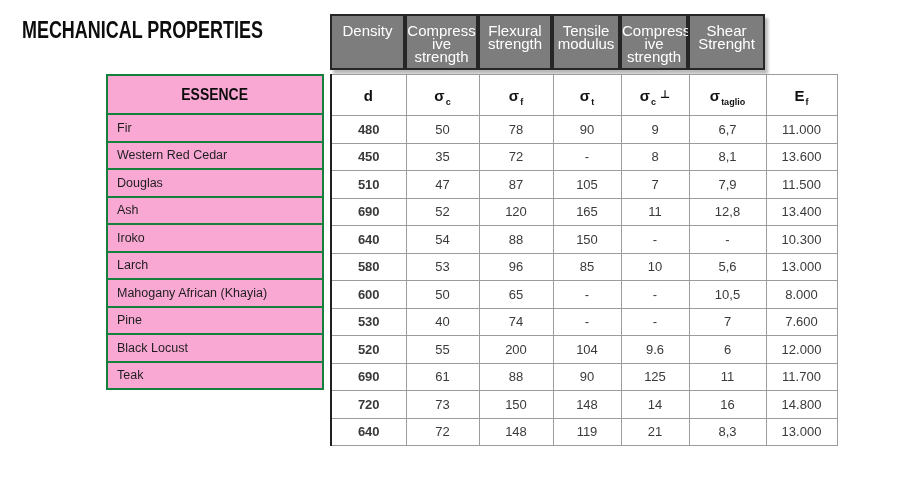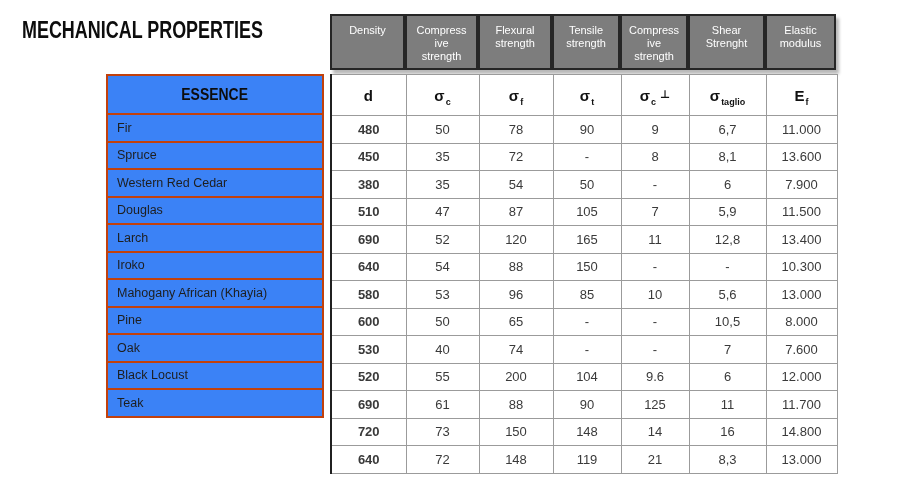--- a/index.html
+++ b/index.html
@@ -13,28 +13,28 @@
     transform:scaleX(0.78); transform-origin:left top; letter-spacing:0;
   }
   
   .strip {
     position:absolute; left:330px; top:14px; height:56px; display:flex;
     box-shadow:3px 4px 3px rgba(0,0,0,0.28);
   }
   .strip .pcell {
     box-sizing:border-box; flex:0 0 auto; height:56px;
     background:#7d7d7d; border:2px solid #262626; color:#ffffff;
-    font-size:11px; line-height:13px; text-align:center; padding-top:8px;
+    font-size:15px; line-height:13px; text-align:center; padding-top:8px;
     white-space:pre-line;
   }
   .w1{width:75px}.w2{width:73px}.w3{width:74px}.w4{width:68px}.w5{width:68px}.w6{width:77px}.w7{width:71px}
   
   .essence { position:absolute; left:106px; top:74px; width:218px; }
   .e-cell {
-    box-sizing:border-box; border:2px solid #c2410c; background:#3b82f6;
+    box-sizing:border-box; border:2px solid #15803d; background:#f9a8d4;
     height:29.5px; margin-top:-2px; display:flex; align-items:center;
     padding-left:9px; font-size:12.5px; color:#1e1e1e;
   }
   .e-head {
     height:41px; margin-top:0; justify-content:center; padding-left:0;
     font-weight:bold; font-size:17px; color:#0d0d0d;
   }
   .cond { transform:scaleX(0.82); transform-origin:center; display:inline-block; }
   
   .numtable {
@@ -60,43 +60,40 @@
   <div class="title">MECHANICAL PROPERTIES</div>
 
   <div class="strip">
     <div class="pcell w1">Density</div>
     <div class="pcell w2">Compress
 ive
 strength</div>
     <div class="pcell w3">Flexural
 strength</div>
     <div class="pcell w4">Tensile
-strength</div>
+modulus</div>
     <div class="pcell w5">Compress
 ive
 strength</div>
     <div class="pcell w6">Shear
 Strenght</div>
-    <div class="pcell w7">Elastic
-modulus</div>
   </div>
 
   <div class="essence">
     <div class="e-cell e-head">
         <span class="cond">ESSENCE</span>
       </div>
     <div class="e-cell">Fir</div>
-    <div class="e-cell">Spruce</div>
     <div class="e-cell">Western Red Cedar</div>
     <div class="e-cell">Douglas</div>
+    <div class="e-cell">Ash</div>
+    <div class="e-cell">Iroko</div>
     <div class="e-cell">Larch</div>
-    <div class="e-cell">Iroko</div>
     <div class="e-cell">Mahogany African (Khayia)</div>
     <div class="e-cell">Pine</div>
-    <div class="e-cell">Oak</div>
     <div class="e-cell">Black Locust</div>
     <div class="e-cell">Teak</div>
   </div>
 
   <table class="numtable">
     <colgroup>
       <col style="width:75px">
         <col style="width:73px">
         <col style="width:74px">
         <col style="width:68px">
@@ -126,35 +123,26 @@
       <tr>
         <td class="firstcol">450</td>
           <td>35</td>
           <td>72</td>
           <td>-</td>
           <td>8</td>
           <td>8,1</td>
           <td>13.600</td>
       </tr>
       <tr>
-        <td class="firstcol">380</td>
-          <td>35</td>
-          <td>54</td>
-          <td>50</td>
-          <td>-</td>
-          <td>6</td>
-          <td>7.900</td>
-      </tr>
-      <tr>
         <td class="firstcol">510</td>
           <td>47</td>
           <td>87</td>
           <td>105</td>
           <td>7</td>
-          <td>5,9</td>
+          <td>7,9</td>
           <td>11.500</td>
       </tr>
       <tr>
         <td class="firstcol">690</td>
           <td>52</td>
           <td>120</td>
           <td>165</td>
           <td>11</td>
           <td>12,8</td>
           <td>13.400</td>

